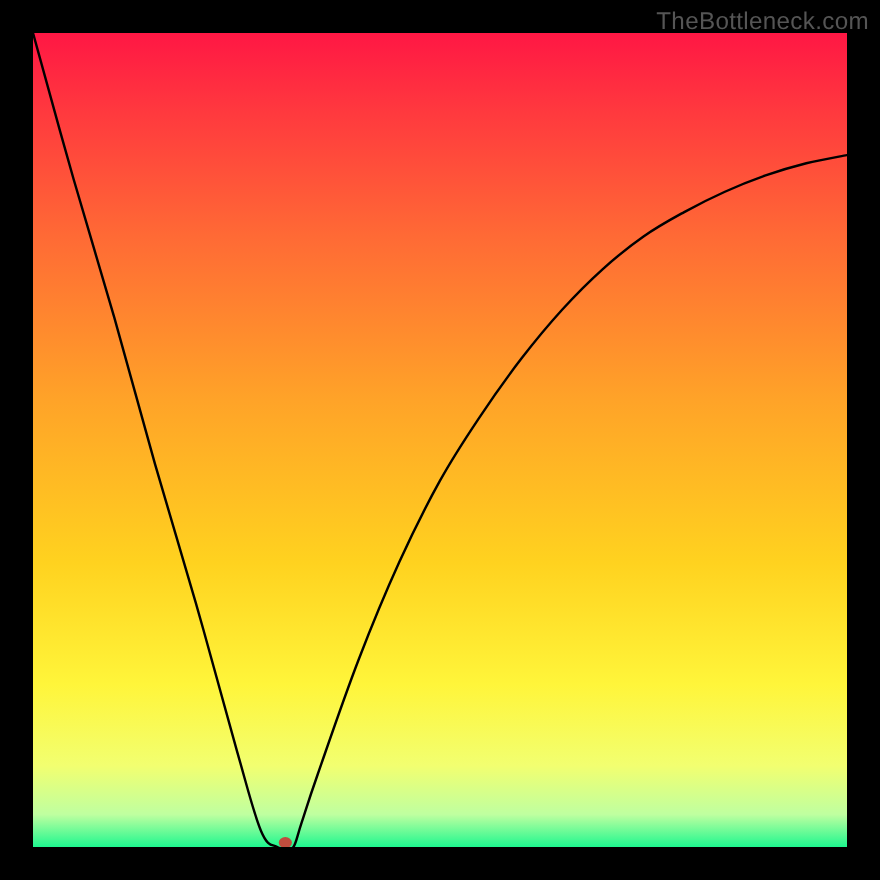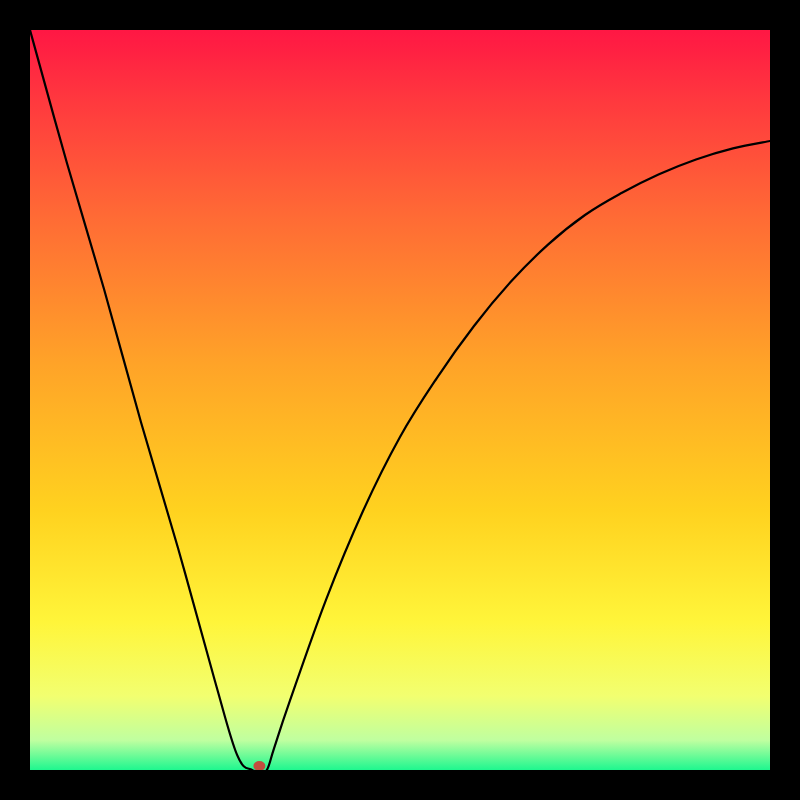--- a/index.html
+++ b/index.html
@@ -59,13 +59,14 @@
             <stop offset="90.0%" stop-color="#f2ff70"></stop>
             <stop offset="96.0%" stop-color="#bfffa0"></stop>
             <stop offset="100.0%" stop-color="#1ef78f"></stop>
           </linearGradient>
       </defs>
       <rect x="0" y="0" width="740" height="740" fill="url(#bg)"></rect>
       <path id="curve" fill="none" stroke="#000000" stroke-width="2.2" stroke-linejoin="round" stroke-linecap="round" d="M 0.00 0.00 C 6.66 23.98, 23.68 86.58, 37.00 133.20 C 50.32 179.82, 60.68 212.38, 74.00 259.00 C 87.32 305.62, 97.68 345.58, 111.00 392.20 C 124.32 438.82, 134.68 471.38, 148.00 518.00 C 161.32 564.62, 174.34 613.90, 185.00 651.20 C 195.66 688.50, 200.54 709.22, 207.20 725.20 C 213.86 741.18, 218.00 737.34, 222.00 740.00 C 226.00 742.66, 226.74 740.00, 229.40 740.00 C 232.06 740.00, 234.14 744.00, 236.80 740.00 C 239.46 736.00, 240.20 729.79, 244.20 717.80 C 248.20 705.81, 249.68 700.04, 259.00 673.40 C 268.32 646.76, 282.68 604.43, 296.00 569.80 C 309.32 535.17, 319.68 510.30, 333.00 481.00 C 346.32 451.70, 356.68 430.98, 370.00 407.00 C 383.32 383.02, 393.68 367.78, 407.00 347.80 C 420.32 327.82, 430.68 313.32, 444.00 296.00 C 457.32 278.68, 467.68 266.25, 481.00 251.60 C 494.32 236.95, 504.68 226.59, 518.00 214.60 C 531.32 202.61, 541.68 194.32, 555.00 185.00 C 568.32 175.68, 578.68 170.13, 592.00 162.80 C 605.32 155.47, 615.68 150.29, 629.00 144.30 C 642.32 138.31, 652.68 134.16, 666.00 129.50 C 679.32 124.84, 689.68 121.73, 703.00 118.40 C 716.32 115.07, 733.34 112.33, 740.00 111.00"></path>
       <ellipse id="marker" rx="6" ry="5" fill="#c14d3e" cx="229.40" cy="736.00"></ellipse>
     </svg>
   </div>
+  <div class="watermark">TheBottleneck.com</div>
 </div>
 
 </body></html>

